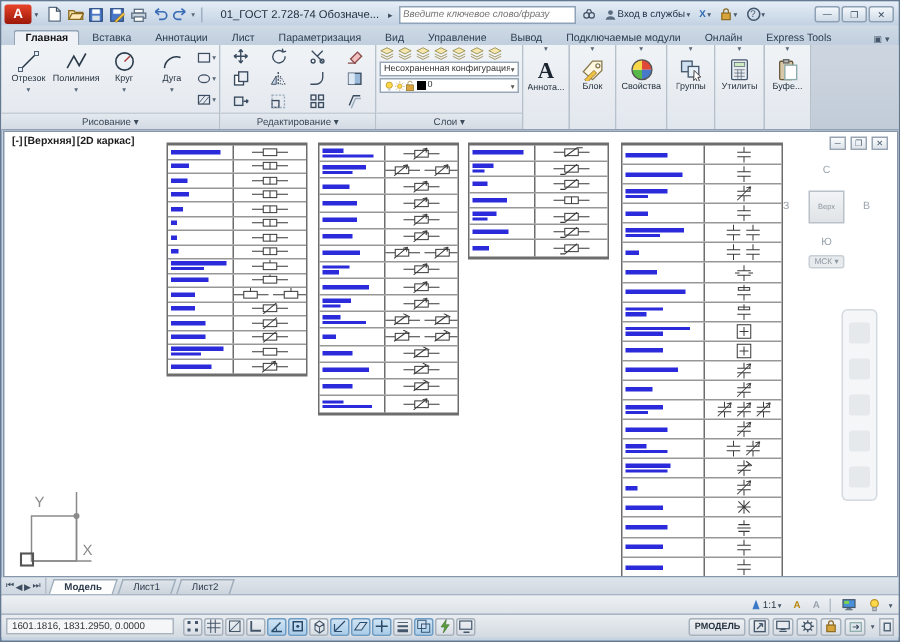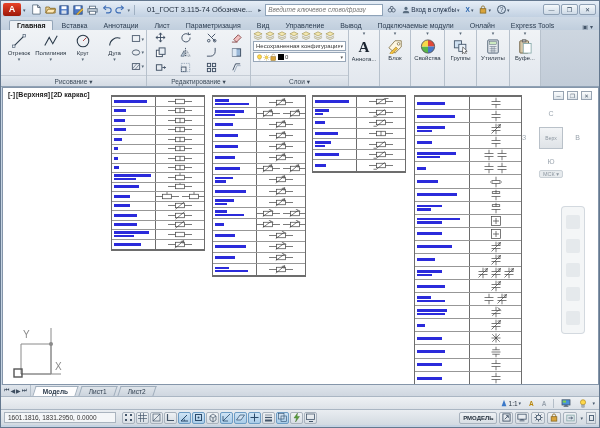--- a/index.html
+++ b/index.html
@@ -175,21 +175,21 @@
         </div>
         <div class="qat-btn">
           <svg width="11" height="9" viewBox="0 0 13 10">
             <path d="M10,3 H4 a3,3 0 0 0 0,6 h3" fill="none" stroke="#3a6bb5" stroke-width="1.3"></path>
             <path d="M10,3 l-3,-2.5 M10,3 l-3,2.5" stroke="#3a6bb5" stroke-width="1.3" fill="none"></path>
           </svg>
         </div>
         <span class="mini-caret">▾</span>
       </div>
     <span class="qat-sep"></span>
-    <div class="title-text">01_ГОСТ 3.115-74 Обозначе...</div>
+    <div class="title-text">01_ГОСТ 2.728-74 Обозначе...</div>
     <span class="ic-toggle">▸</span>
     <div class="ic-search">
       <input placeholder="Введите ключевое слово/фразу" style="">
     </div>
     <div class="ic-btn">
       <svg width="9" height="9" viewBox="0 0 12 12">
           <circle cx="4" cy="7" r="2.4" fill="none" stroke="#3c4c60"></circle>
           <circle cx="8.6" cy="7" r="2.4" fill="none" stroke="#3c4c60"></circle>
           <path d="M4,4.5 L5,2 h2.5 l1,2.5" fill="none" stroke="#3c4c60"></path>
         </svg>

